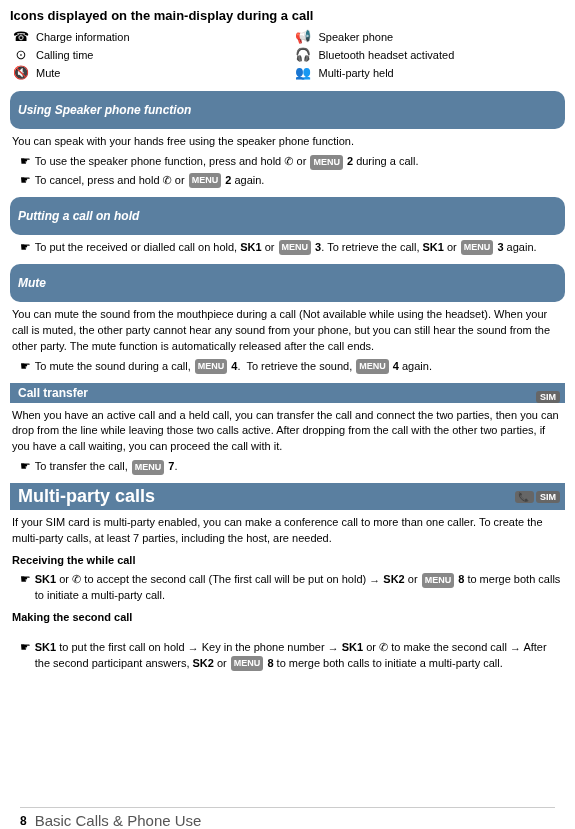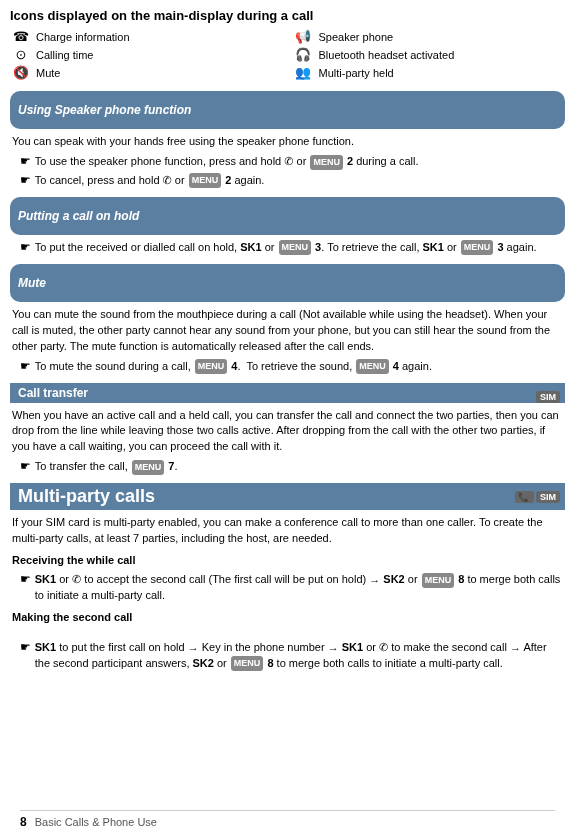--- a/index.html
+++ b/index.html
@@ -94,21 +94,21 @@
       align-items: center;
       border-top: 1px solid #ccc;
       padding-top: 4px;
     }
     .footer-num {
       font-weight: bold;
       font-size: 12px;
       margin-right: 8px;
     }
     .footer-text {
-      font-size: 11px;
+      font-size: 15px;
       color: #555;
     }
     .page-wrapper {
       position: relative;
       min-height: 829px;
     }
   </style>
 </head>
 <body>
 

